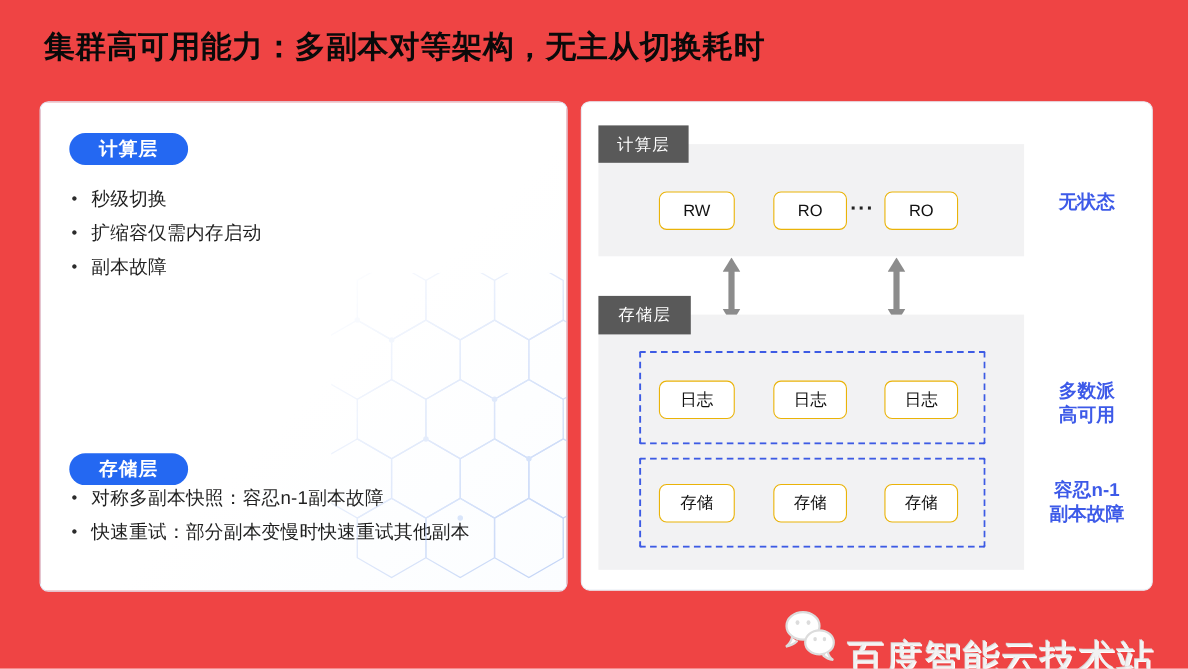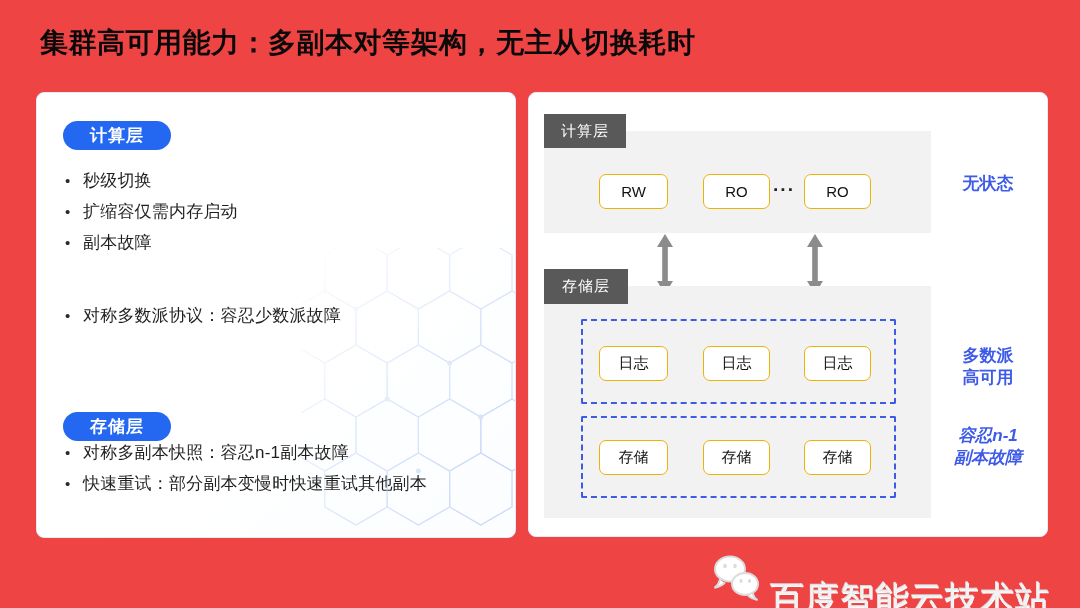--- a/index.html
+++ b/index.html
@@ -59,21 +59,21 @@
                   border:2px dashed #3D5BE4; border-radius:2px; }
   .dg-log     { top:226px; height:85px; }
   .dg-storage { top:323px; height:82px; }
 
   .arrow { position:absolute; width:16px; height:60px; }
   .arrow-1 { left:128px; top:141px; }
   .arrow-2 { left:278px; top:141px; }
 
   .annotation { position:absolute; left:404px; width:110px; text-align:center;
                 color:#3D5AE8; font-size:17px; font-weight:700; line-height:22px; }
-  .ann-1 { top:80px; } .ann-2 { top:252px; } .ann-3 { top:332px;font-style:italic; }
+  .ann-1 { top:80px; } .ann-2 { top:252px; } .ann-3 { top:342px; }
 
   
   .watermark { position:absolute; right:30px; top:540px; display:flex;
                align-items:center; gap:5px; }
   .wm-text { font-size:34px; letter-spacing:1px; color:#f2f2f2;
              text-shadow:-0.6px -0.6px 0 #d7d7d7, 0.8px 0.8px 0 #ffffff;margin-top:36px; }
 </style>
 </head>
 <body>
 
@@ -88,21 +88,20 @@
       <span class="pill">计算层</span>
       <ul class="bullets">
         <li>秒级切换</li>
         <li>扩缩容仅需内存启动</li>
         <li>副本故障</li>
       </ul>
     </div>
 
     <div class="section sec-2">
       <ul class="bullets">
-        <li>对称多数派协议：容忍少数派故障</li>
       </ul>
     </div>
 
     <div class="section sec-3">
       <span class="pill">存储层</span>
       <ul class="bullets">
         <li>对称多副本快照：容忍n-1副本故障</li>
         <li>快速重试：部分副本变慢时快速重试其他副本</li>
       </ul>
     </div>

